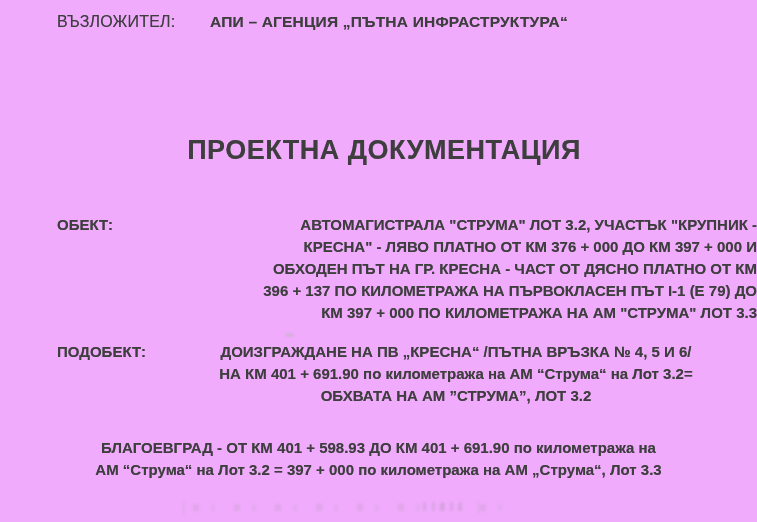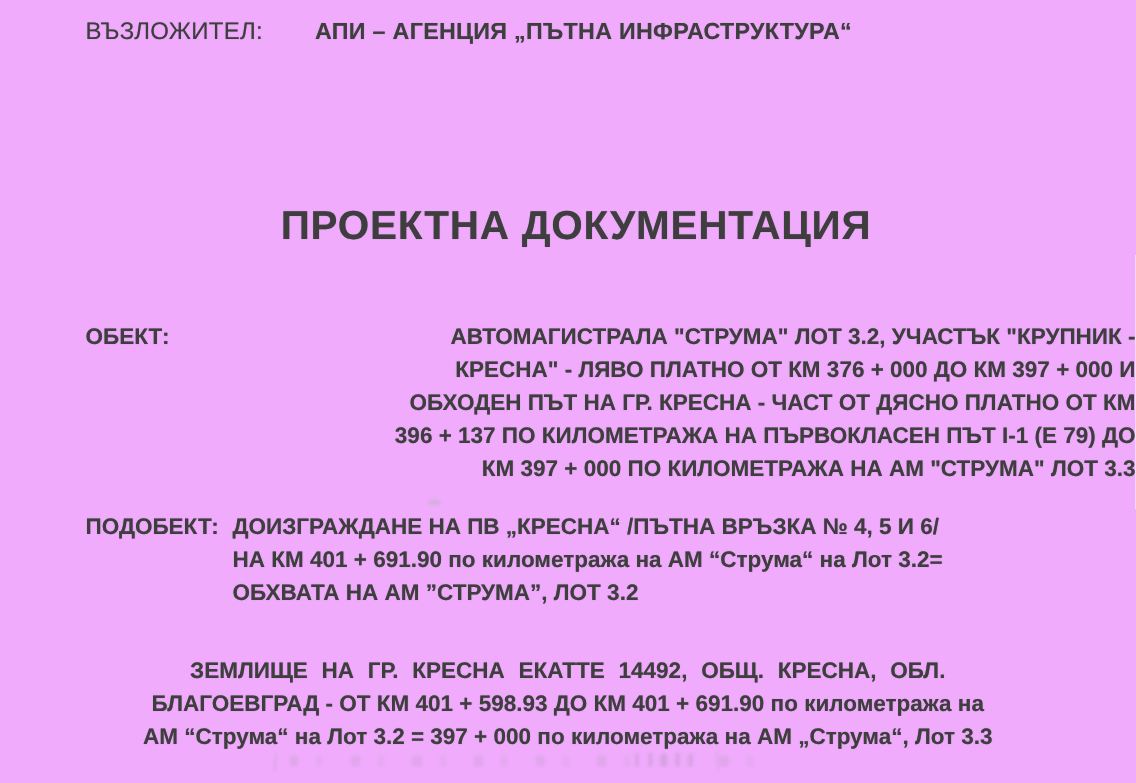--- a/index.html
+++ b/index.html
@@ -18,21 +18,21 @@
   .kv-label{display:inline-block;width:153px;font-size:16px;font-weight:normal;letter-spacing:.2px;vertical-align:top;}
   .kv-value{font-size:15.5px;font-weight:bold;letter-spacing:.2px;}
   .doc-title{
     position:absolute;top:136px;left:27px;right:16px;
     text-align:center;
     font-size:27px;font-weight:bold;letter-spacing:.5px;
     line-height:28px;white-space:nowrap;
   }
   .section{position:absolute;left:0;right:0;}
   .section.object{top:214px;text-align:right;}
-  .section.subobject{top:341px;}
+  .section.subobject{top:341px;text-align:center;}
   .section-label{position:absolute;left:57px;top:0;font-size:15px;font-weight:bold;line-height:22px;}
   .section-lines{font-size:15px;font-weight:bold;}
   .section.object .section-lines{margin-left:125px;}
   .section.subobject .section-lines{margin-left:155px;}
   .line{height:22px;line-height:22px;white-space:nowrap;}
   .location{position:absolute;top:437px;left:0;right:0;text-align:center;font-size:15px;font-weight:bold;}
   .location .loc-first{word-spacing:5px;}
   
   .scan-artifact{position:absolute;top:500px;left:183px;width:450px;height:18px;opacity:.28;filter:blur(1px);}
   .scan-artifact .tick-left{position:absolute;left:0;top:2px;width:1px;height:13px;background:#9a9a9a;transform:rotate(4deg);}
@@ -75,21 +75,20 @@
   <div class="section subobject">
     <span class="section-label">ПОДОБЕКТ:</span>
     <div class="section-lines">
       <div class="line">ДОИЗГРАЖДАНЕ НА ПВ „КРЕСНА“ /ПЪТНА ВРЪЗКА № 4, 5 И 6/</div>
       <div class="line">НА КМ 401 + 691.90 по километража на АМ “Струма“ на Лот 3.2=</div>
       <div class="line">ОБХВАТА НА АМ ”СТРУМА”, ЛОТ 3.2</div>
     </div>
   </div>
 
   <div class="location">
-    <div class="line loc-first">ЗЕМЛИЩЕ НА ГР. КРЕСНА ЕКАТТЕ 14492, ОБЩ. КРЕСНА, ОБЛ.</div>
     <div class="line">БЛАГОЕВГРАД - ОТ КМ 401 + 598.93 ДО КМ 401 + 691.90 по километража на</div>
     <div class="line">АМ “Струма“ на Лот 3.2 = 397 + 000 по километража на АМ „Струма“, Лот 3.3</div>
   </div>
 
   <div class="scan-artifact">
     <span class="tick-left"></span>
     <span class="smudge"></span>
     <span class="smudge2"></span>
     <span class="tick-right"></span>
   </div>

